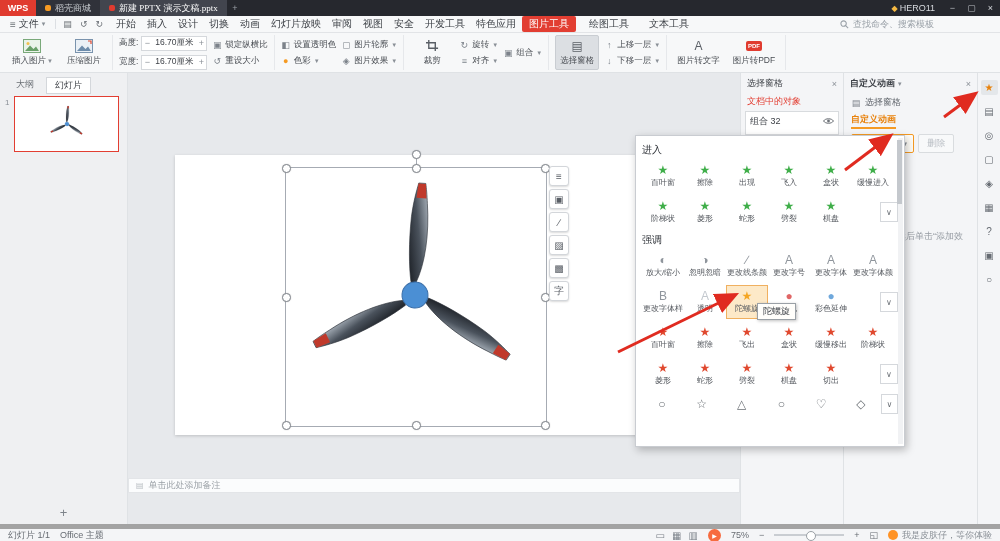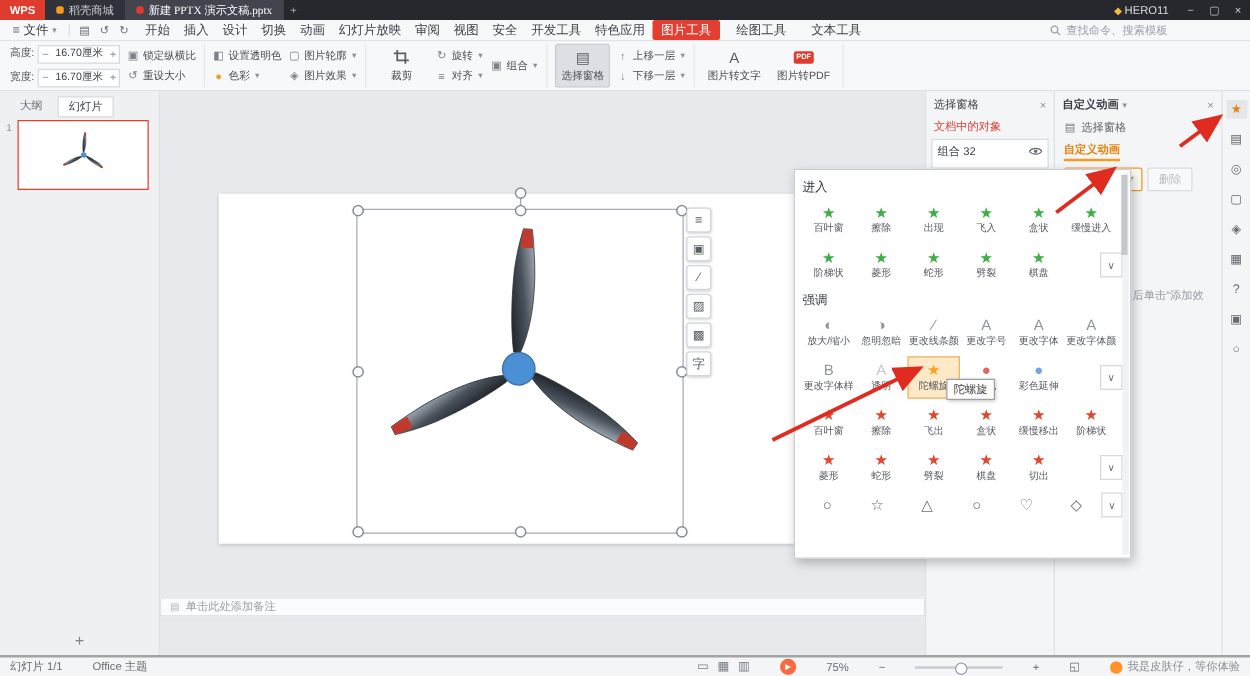--- a/index.html
+++ b/index.html
@@ -124,22 +124,22 @@
   .fx-lb{font-size:8px;color:#55595f;white-space:nowrap;overflow:hidden;max-width:40px;}
   .fx-row.paths{min-height:24px;} .fx-row.paths .fx-item{height:22px;}
   .fx-more{margin-left:auto;width:16px;height:18px;border:1px solid #d5d8dc;display:flex;
            align-items:center;justify-content:center;font-size:8px;color:#6b7076;}
   .fx-scroll{position:absolute;right:1px;top:2px;bottom:2px;width:5px;background:#f1f2f4;}
   .fx-thumb{position:absolute;top:2px;right:1px;width:5px;height:64px;background:#c4c8cd;}
   .fx-tip{position:absolute;left:757px;top:303px;z-index:60;background:#fffefb;border:1px solid #9aa0a6;
           box-shadow:1px 1px 3px rgba(0,0,0,.25);font-size:9px;color:#3d4147;padding:1px 5px;}
   
   .statusbar{position:absolute;left:0;top:524px;width:1000px;height:17px;background:#f4f5f7;
-             border-top:2px solid #a3a3a3;box-sizing:border-box;display:flex;align-items:center;
-             font-size:9px;color:#676c73;padding:0 8px;gap:24px;}
+             border-top:5px solid #a3a3a3;box-sizing:border-box;display:flex;align-items:center;
+             font-size:9px;color:#676c73;padding:0 8px;gap:10px;}
   .sbspacer{flex:1;}
   .sbicons{display:flex;gap:7px;font-size:10px;color:#7c828a;}
   .play{width:13px;height:13px;border-radius:50%;background:#f76b3f;color:#fff;font-size:6px;
         display:flex;align-items:center;justify-content:center;}
   .zoomtrack{width:70px;height:2px;background:#c9cdd2;position:relative;}
   .zoomknob{position:absolute;left:45%;top:-3px;width:8px;height:8px;border-radius:50%;
             background:#fff;border:1px solid #9aa0a6;}
   .promo{display:flex;align-items:center;gap:4px;color:#8a9097;text-align:right;}
   .promodot{width:10px;height:10px;border-radius:50%;background:#ff9326;display:inline-block;}
   
@@ -199,20 +199,45 @@
     <div class="msearch">
       <svg width="9" height="9" viewBox="0 0 10 10">
         <circle cx="4" cy="4" r="3" fill="none" stroke="#9aa1a8" stroke-width="1.2"></circle>
         <line x1="6.3" y1="6.3" x2="9" y2="9" stroke="#9aa1a8" stroke-width="1.2"></line>
       </svg>
       <span>查找命令、搜索模板</span>
     </div>
   </div>
 
   <div class="ribbon">
+    <div class="rgroup">
+      <div class="bigbtn">
+        <span class="bico">
+          <svg width="18" height="14" viewBox="0 0 18 14">
+              <rect x="0.5" y="0.5" width="17" height="13" fill="#eaf3ea" stroke="#7aa97a"></rect>
+              <circle cx="5" cy="4.5" r="1.5" fill="#f2c14e"></circle>
+              <path d="M2 12 L7 6.5 L10.5 10 L13 7.5 L16 12 Z" fill="#69a069"></path>
+            </svg>
+        </span>
+        <span class="blbl">
+            <span>插入图片</span>
+            <span class="caret">▼</span>
+          </span>
+      </div>
+      <div class="bigbtn">
+        <span class="bico">
+          <svg width="18" height="14" viewBox="0 0 18 14">
+              <rect x="0.5" y="0.5" width="17" height="13" fill="#eaf0f6" stroke="#7a93ad"></rect>
+              <path d="M2 12 L7 6.5 L10.5 10 L13 7.5 L16 12 Z" fill="#6d8cab"></path>
+              <path d="M13 2 L16 2 L16 5" fill="none" stroke="#e0492f" stroke-width="1.2"></path>
+            </svg>
+        </span>
+        <span class="blbl">压缩图片</span>
+      </div>
+    </div>
 
     <div class="rgroup">
       <div class="stack">
         <div class="srow">
           <span>高度:</span>
           <div class="spin">
             <span class="step">−</span>
             <span class="sval">16.70厘米</span>
             <span class="step">+</span>
           </div>

